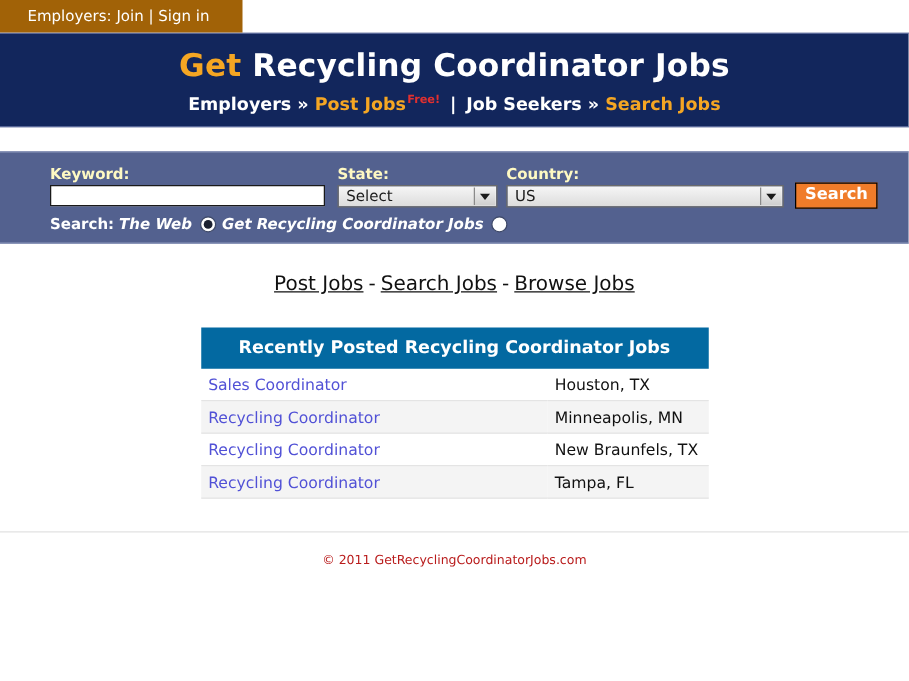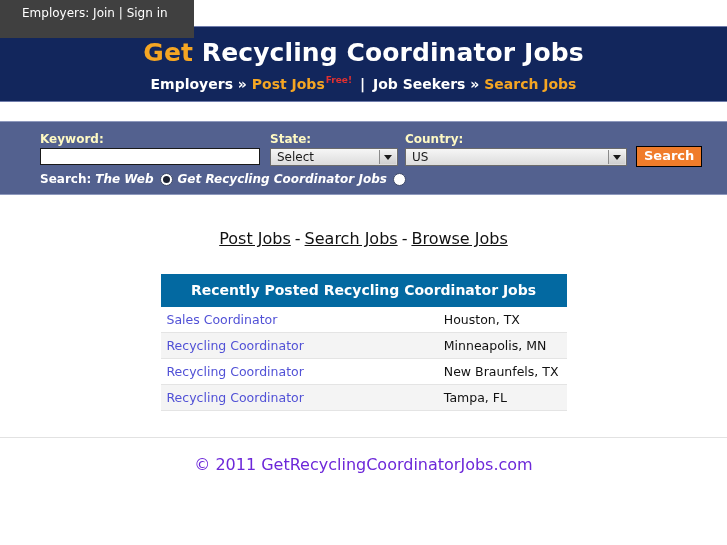--- a/index.html
+++ b/index.html
@@ -18,22 +18,22 @@
 
   
   .topbar {
     position: relative;
     height: 26px;
     background: #ffffff;
   }
   .topbar-chip {
     position: absolute;
     top: 0;
-    height: 38px;
-    background: #404040;
+    height: 26px;
+    background: #a16207;
     color: #ffffff;
     font-size: 12px;
     line-height: 26px;
     white-space: nowrap;
   }
   .topbar-chip.left {
     left: 0;
     padding: 0 26px 0 22px;
   }
   .topbar-chip.right {
@@ -213,21 +213,21 @@
     position: absolute;
     left: 2px; top: 2px;
     width: 7px; height: 7px;
     border-radius: 50%;
     background: #1b2030;
   }
 
   
   .quicklinks {
     text-align: center;
-    padding-top: 34px;
+    padding-top: 22px;
     font-size: 16px;
   }
   .quicklinks a {
     color: #111111;
     text-decoration: underline;
   }
   .quicklinks .dash {
     color: #111111;
     margin: 0 4px;
   }
@@ -274,22 +274,22 @@
   }
 
   
   .footer-rule {
     border-top: 1px solid #e2e2e2;
     margin-top: 26px;
   }
   .footer {
     text-align: center;
     padding-top: 17px;
-    font-size: 16px;
-    color: #6d28d9;
+    font-size: 10px;
+    color: #b91c1c;
   }
 </style>
 </head>
 <body>
 
 <div class="topbar">
   <div class="topbar-chip left">
     <span>Employers:</span>
     <a href="#">Join</a>
     <span>|</span>

